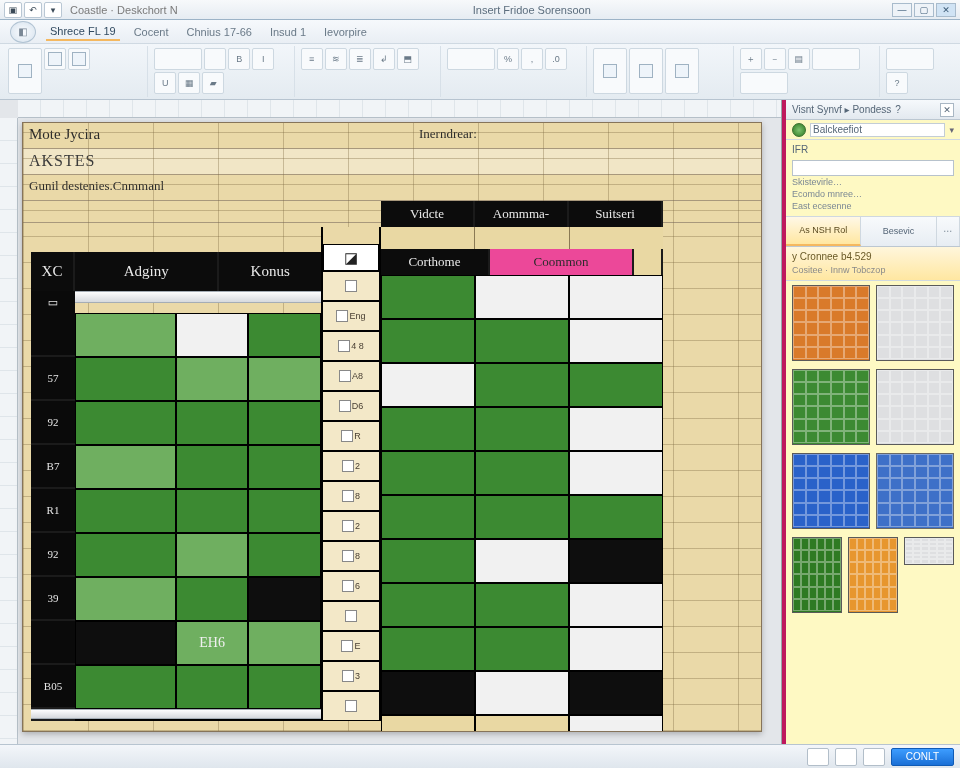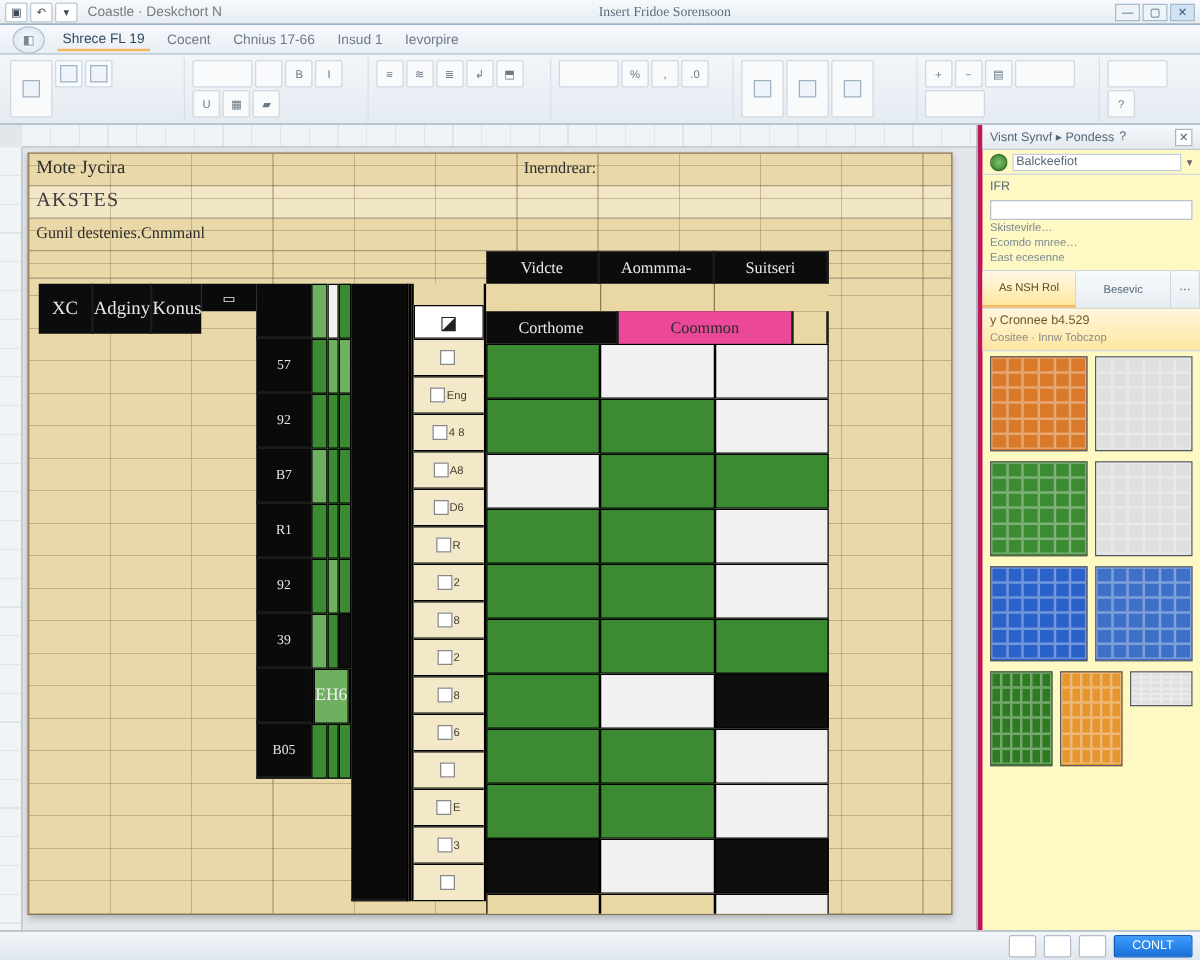--- a/index.html
+++ b/index.html
@@ -9,21 +9,21 @@
   .titlebar {
     height: 20px; background: linear-gradient(#f7f9fb,#e6ecf2);
     display:flex; align-items:center; padding:0 4px;
     border-bottom:1px solid #9cb3c7; font-size:11px; color:#3b4a58;
   }
   .titlebar .qat { display:flex; gap:2px; margin-right:8px; }
   .qat .qbtn { width:18px; height:16px; background:#fff; border:1px solid #b9c7d4;
                border-radius:2px; display:flex; align-items:center; justify-content:center; font-size:9px;}
   .titlebar .left { flex:0 0 auto; color:#7a7a7a; }
   .titlebar .spacer { flex:1; }
-  .titlebar .center { color:#5c6e7e;font-family:Liberation Serif, serif; }
+  .titlebar .center { color:#5c6e7e; }
   .titlebar .winctl { display:flex; gap:2px; margin-left:6px; }
   .winctl .wc { width:20px; height:14px; background:#eef3f8; border:1px solid #a8bbcc;
                 display:flex; align-items:center; justify-content:center; font-size:9px; color:#3b5a76;}
   .wc.close { background:#d0e3f4; }
 
   
   .ribbontabs {
     height:24px; background:linear-gradient(#f6f9fc,#e9eef4);
     display:flex; align-items:center; padding:0 10px; gap:10px; font-size:11px; color:#6a7a88;
     border-bottom:1px solid #cfd9e2;
@@ -77,21 +77,21 @@
   .gridlines {
     position:absolute; top:0; left:0; right:0; bottom:0;
     background-image:
       repeating-linear-gradient(90deg, rgba(120,100,60,.35) 0, rgba(120,100,60,.35) 1px, transparent 1px, transparent 65px),
       repeating-linear-gradient(0deg, rgba(120,100,60,.35) 0, rgba(120,100,60,.35) 1px, transparent 1px, transparent 26px);
     pointer-events:none;
   }
 
   
   .blkwrap { position:absolute; left:8px; top:104px; right:98px; bottom:10px; display:flex; }
-  .blk-left { flex:0 0 290px; display:flex; flex-direction:row; }
+  .blk-left { flex:0 0 290px; display:flex; flex-direction:column; }
   .blk-mid  { flex:0 0 60px; background:#ead9a8; border-left:2px solid #000; border-right:2px solid #000;
               display:flex; flex-direction:column;}
   .blk-right{ flex:1; display:flex; flex-direction:column; }
   .blk-right .upper-wrap{ position:relative; height:48px; }
 
   .bhead { height:40px; background:#0c0c0c; color:#e9e9e9; display:flex; }
   .bhead .cell { display:flex; align-items:center; justify-content:center;
                  font-family: Georgia, serif; font-size:15px; border-right:2px solid #1b1b1b;}
   .bhead .cell:last-child { border-right:none; }
   .bhead2 { height:26px; background:#0c0c0c; color:#e9e9e9; display:flex; align-items:stretch; }

